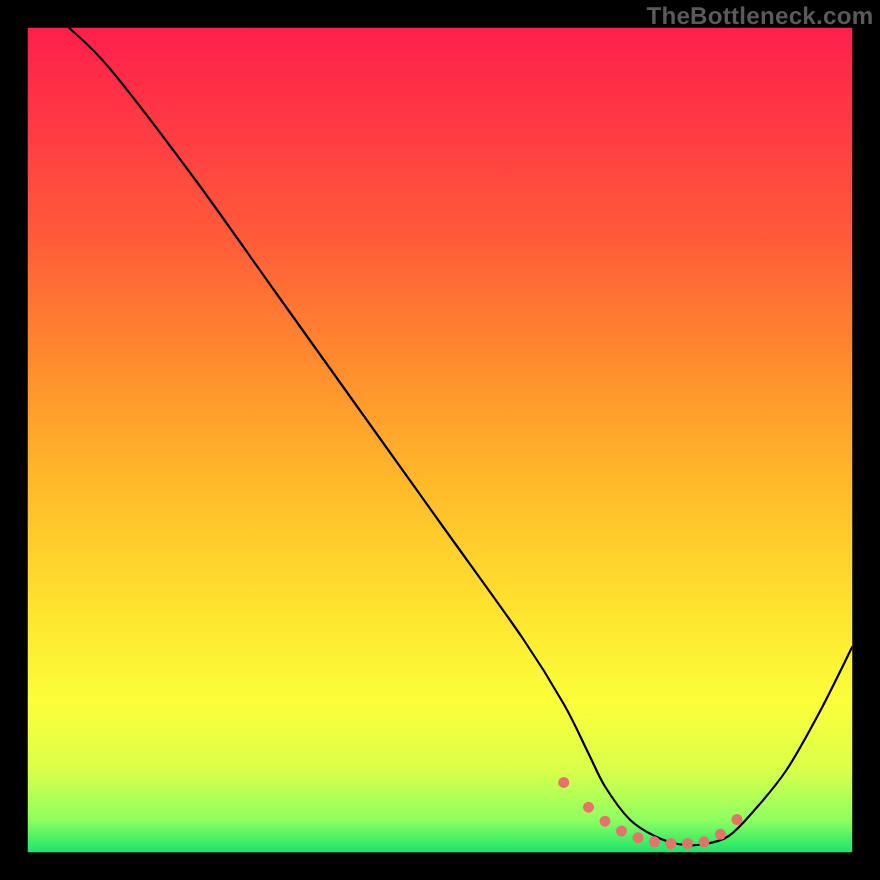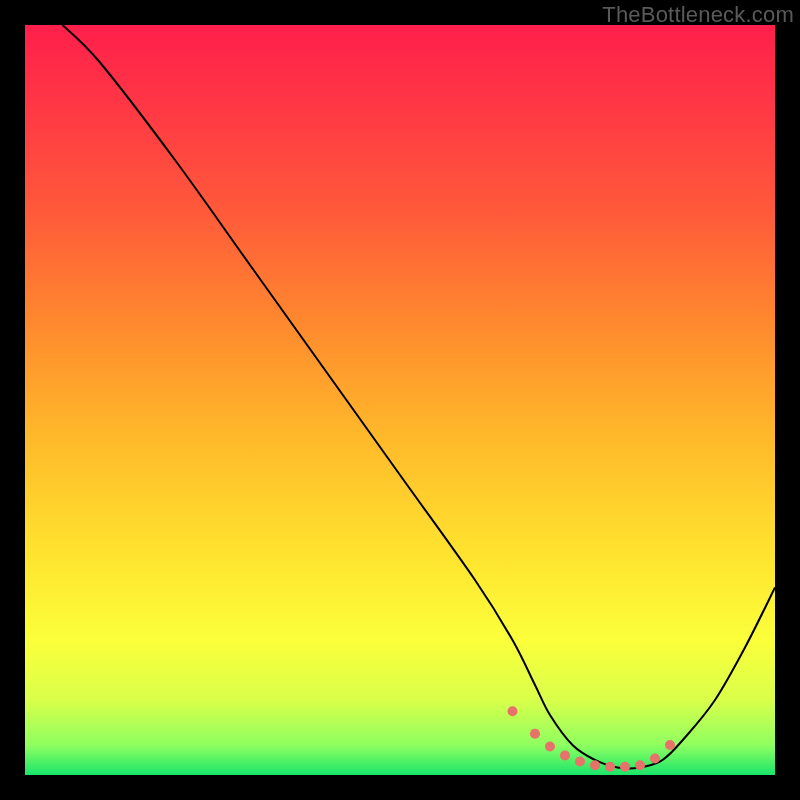--- a/index.html
+++ b/index.html
@@ -16,21 +16,21 @@
     width: 800px;
     height: 800px;
     background: #000;
   }
   .watermark {
     position: absolute;
     top: 2px;
     right: 6px;
     color: #5a5a5a;
     font-size: 22px;
-    font-weight: 400;
+    font-weight: 700;
     letter-spacing: 0.2px;
     user-select: none;
   }
   .plot {
     position: absolute;
     left: 25px;
     top: 25px;
     width: 750px;
     height: 750px;
   }

